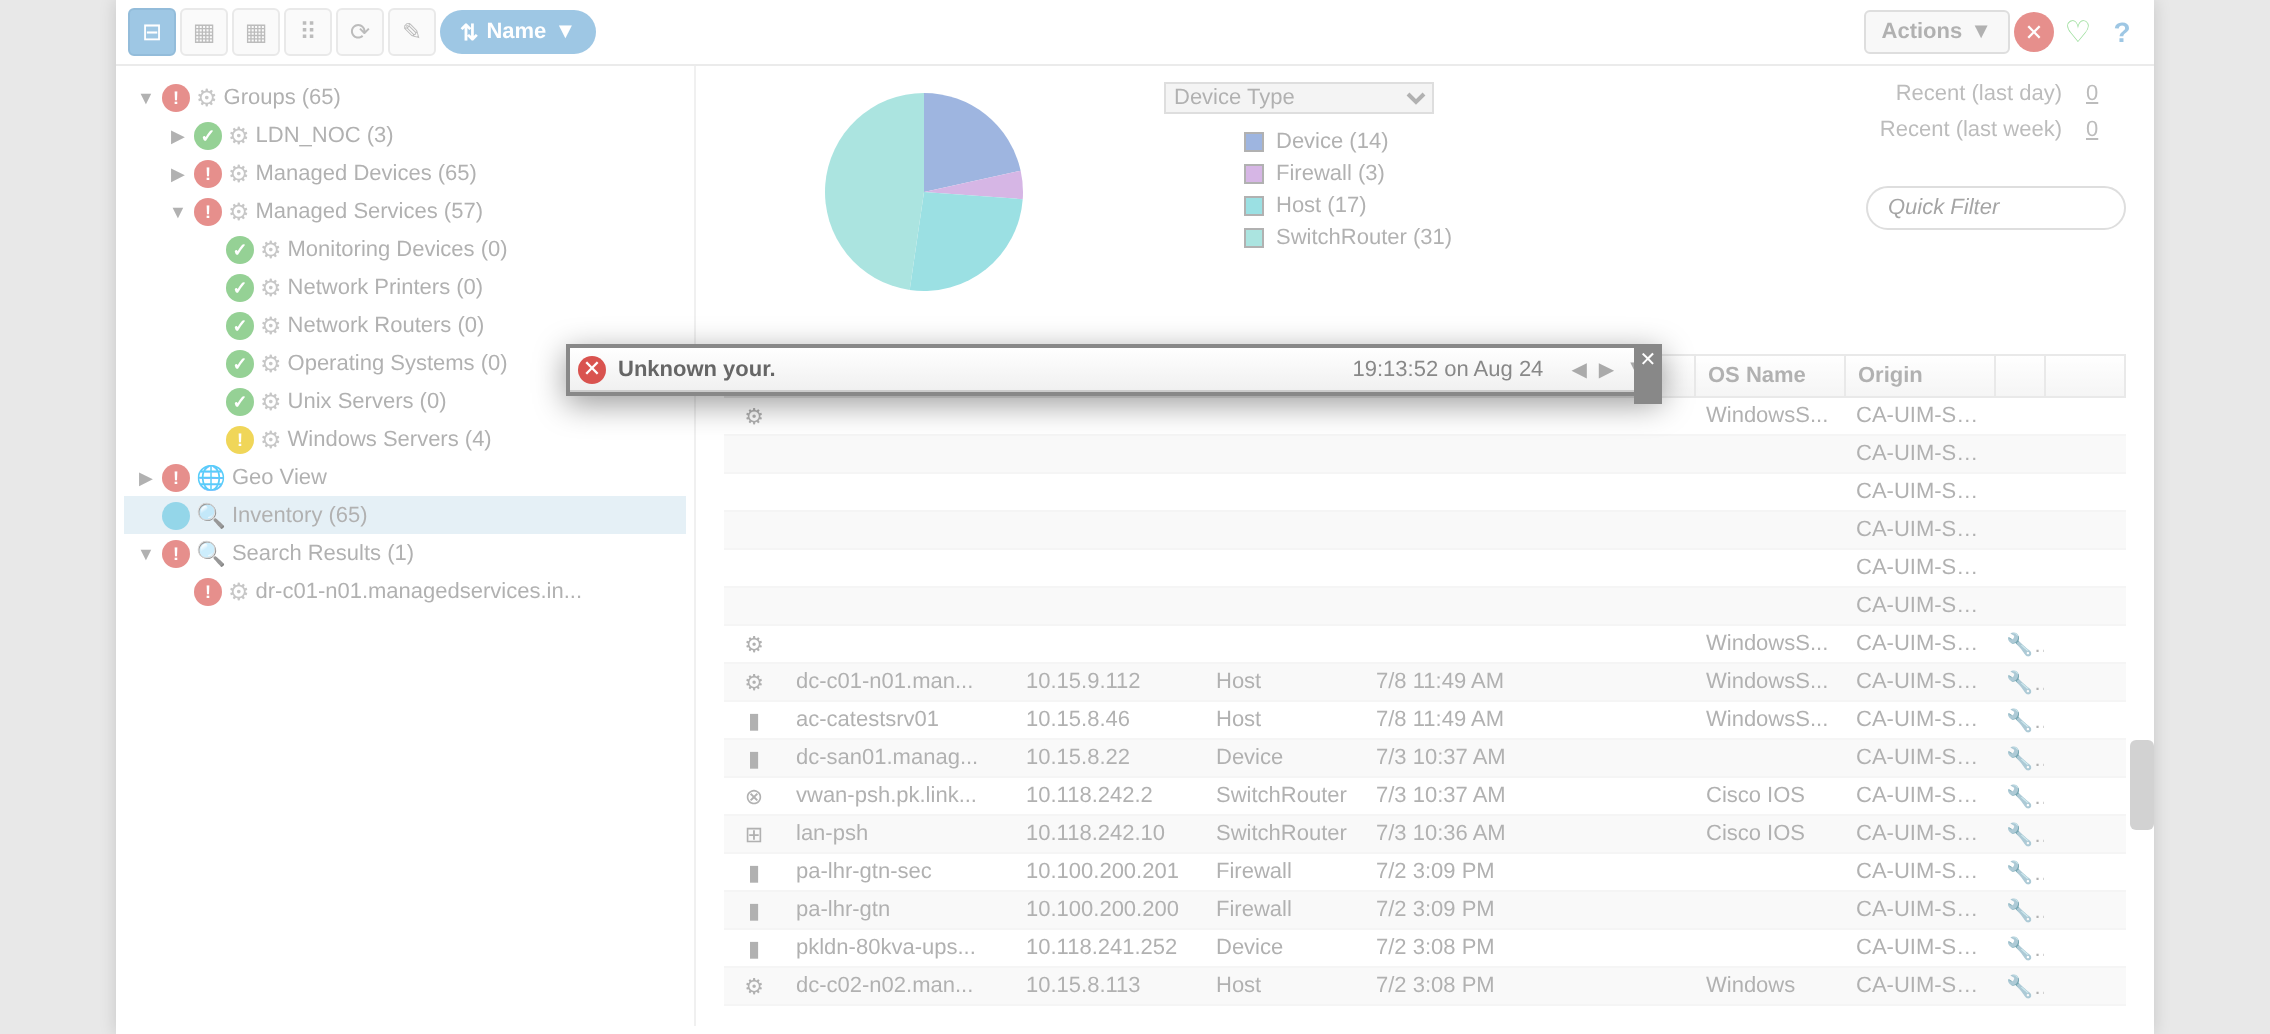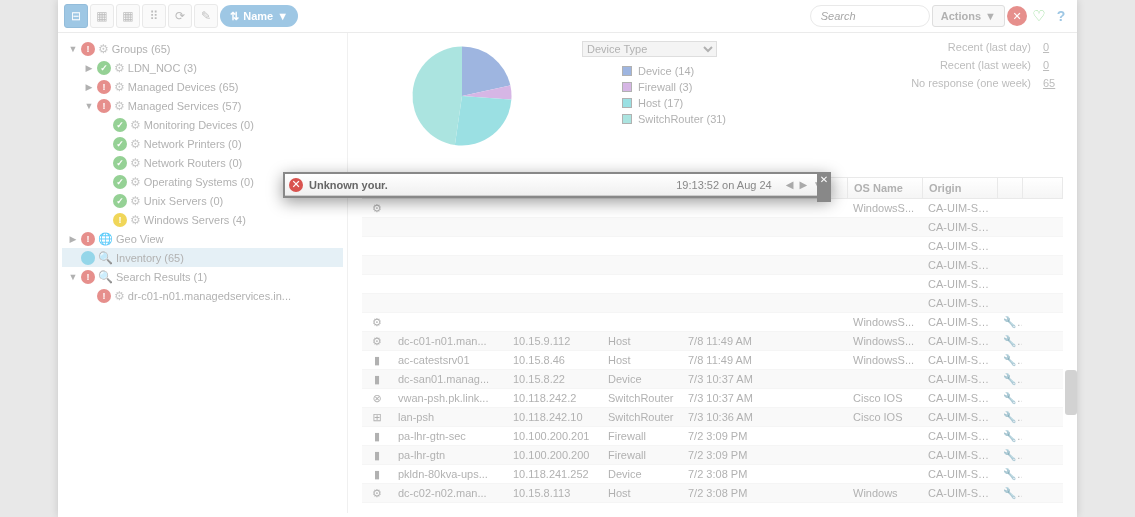--- a/index.html
+++ b/index.html
@@ -79,21 +79,20 @@
   <div class="overlay"></div>
   <div class="toolbar">
     <div class="tb-btn active">⊟</div>
     <div class="tb-btn">▦</div>
     <div class="tb-btn">▦</div>
     <div class="tb-btn">⠿</div>
     <div class="tb-btn">⟳</div>
     <div class="tb-btn">✎</div>
     <div class="name-btn">⇅ <span>Name</span> ▼</div>
     <div class="sp"></div>
-    <input class="search-box" placeholder="Search" style="">
     <div class="actions-btn"><span>Actions</span> ▼</div>
     <div class="icon-btn red-x">✕</div>
     <div class="icon-btn heart">♡</div>
     <div class="icon-btn help">?</div>
   </div>
   <div class="main">
     <div class="tree" id="tree">
         <div class="tree-item" style="padding-left: 6px;">
           <span class="arrow">▼</span>
           <span class="status st-red">!</span>
@@ -213,25 +212,22 @@
         <div class="stats">
           <div id="stat-rows">
               <div class="stat-row">
                 <span>Recent (last day)</span>
                 <span class="stat-val">0</span>
               </div>
               <div class="stat-row">
                 <span>Recent (last week)</span>
                 <span class="stat-val">0</span>
               </div>
-              <div class="stat-row">
-                <span>No response (one week)</span>
-                <span class="stat-val">65</span>
-              </div>
-            </div>
+            </div>
+          <input class="qfilter" placeholder="Quick Filter" style="">
         </div>
       </div>
       <div class="grid">
         <div class="grid-head" id="grid-head">
             <div class="gh c0"></div>
             <div class="gh c1">Name</div>
             <div class="gh c2">IP Address</div>
             <div class="gh c3">Device Type</div>
             <div class="gh c4">Discovered</div>
             <div class="gh c5">Domain</div>

